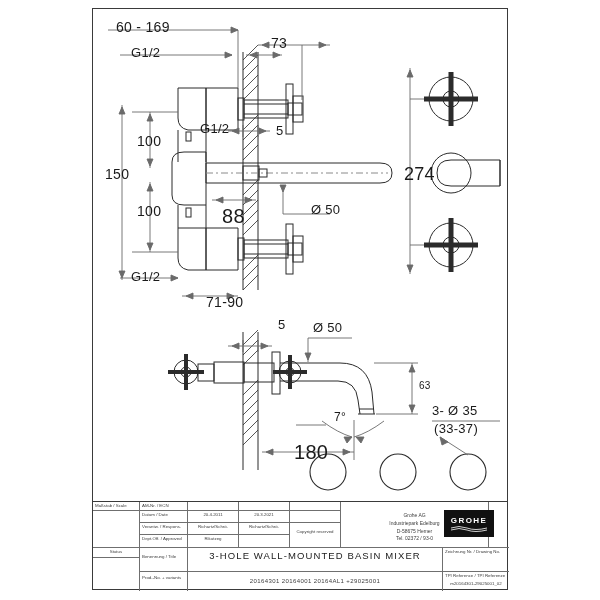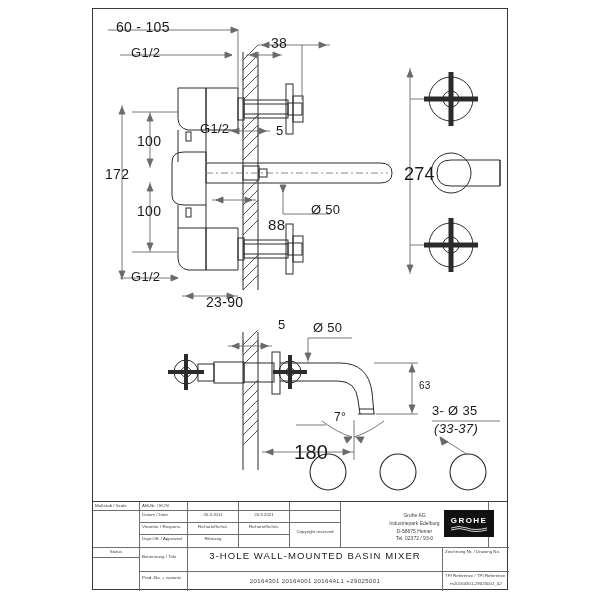--- a/index.html
+++ b/index.html
@@ -250,40 +250,40 @@
       <path d="M440 437 l2 8 l6 -3 z"></path>
       <line x1="432" y1="421" x2="500" y2="421"></line>
 
       <line x1="262" y1="452" x2="354" y2="452"></line>
       <path d="M266 452 l7 -3 v6 z"></path>
         <path d="M350 452 l-7 -3 v6 z"></path>
       <line x1="354" y1="420" x2="354" y2="460"></line>
     </g>
   </svg>
 
-  <div class="lbl" style="left:116px;top:20px;font-size:14px;">60 - 105</div>
+  <div class="lbl" style="left:116px;top:20px;font-size:14px;">60 - 169</div>
   <div class="lbl" style="left:131px;top:46px;font-size:13px;">G1/2</div>
-  <div class="lbl" style="left:271px;top:36px;font-size:14px;">38</div>
+  <div class="lbl" style="left:271px;top:36px;font-size:14px;">73</div>
   <div class="lbl" style="left:200px;top:122px;font-size:13px;">G1/2</div>
   <div class="lbl" style="left:276px;top:124px;font-size:13px;">5</div>
   <div class="lbl" style="left:137px;top:134px;font-size:14px;">100</div>
-  <div class="lbl" style="left:105px;top:167px;font-size:14px;">172</div>
+  <div class="lbl" style="left:105px;top:167px;font-size:14px;">150</div>
   <div class="lbl" style="left:137px;top:204px;font-size:14px;">100</div>
-  <div class="lbl" style="left:222px;top:217px;font-size:15px;margin-left:46px;">88</div>
+  <div class="lbl" style="left:222px;top:206px;font-size:20px;">88</div>
   <div class="lbl" style="left:311px;top:203px;font-size:13px;">Ø 50</div>
   <div class="lbl" style="left:404px;top:165px;font-size:18px;">274</div>
   <div class="lbl" style="left:131px;top:270px;font-size:13px;">G1/2</div>
-  <div class="lbl" style="left:206px;top:295px;font-size:14px;">23-90</div>
+  <div class="lbl" style="left:206px;top:295px;font-size:14px;">71-90</div>
 
   <div class="lbl" style="left:278px;top:318px;font-size:13px;">5</div>
   <div class="lbl" style="left:313px;top:321px;font-size:13px;">Ø 50</div>
   <div class="lbl" style="left:419px;top:381px;font-size:10px;">63</div>
   <div class="lbl" style="left:334px;top:411px;font-size:12px;">7°</div>
   <div class="lbl" style="left:432px;top:404px;font-size:13px;text-align:center;">3- Ø 35</div>
-  <div class="lbl" style="left:434px;top:422px;font-size:13px;font-style:italic;">(33-37)</div>
+  <div class="lbl" style="left:434px;top:422px;font-size:13px;">(33-37)</div>
   <div class="lbl" style="left:294px;top:442px;font-size:20px;">180</div>
 
   <div class="tb">
 
     <div class="tbc" style="left:0;top:0;width:47px;height:9px;">Maßstab / Scale</div>
     <div class="tbc" style="left:47px;top:0;width:48px;height:9px;">AM-Nr. / ECN</div>
     <div class="tbc" style="left:95px;top:0;width:51px;height:9px;"></div>
     <div class="tbc" style="left:146px;top:0;width:51px;height:9px;"></div>
     <div class="tbc" style="left:197px;top:0;width:51px;height:9px;"></div>
 

